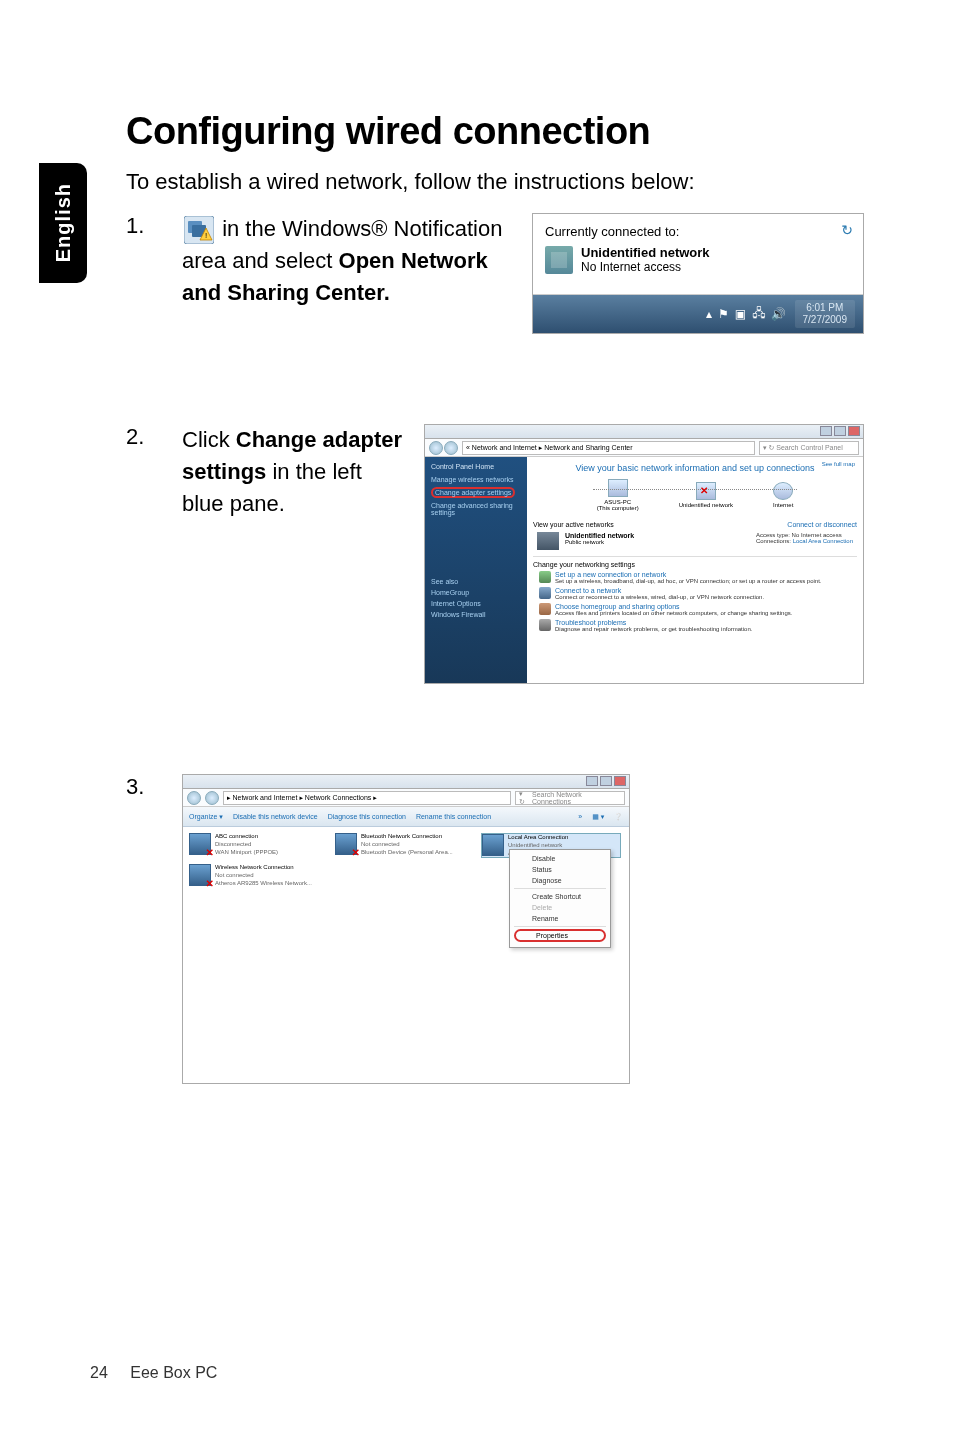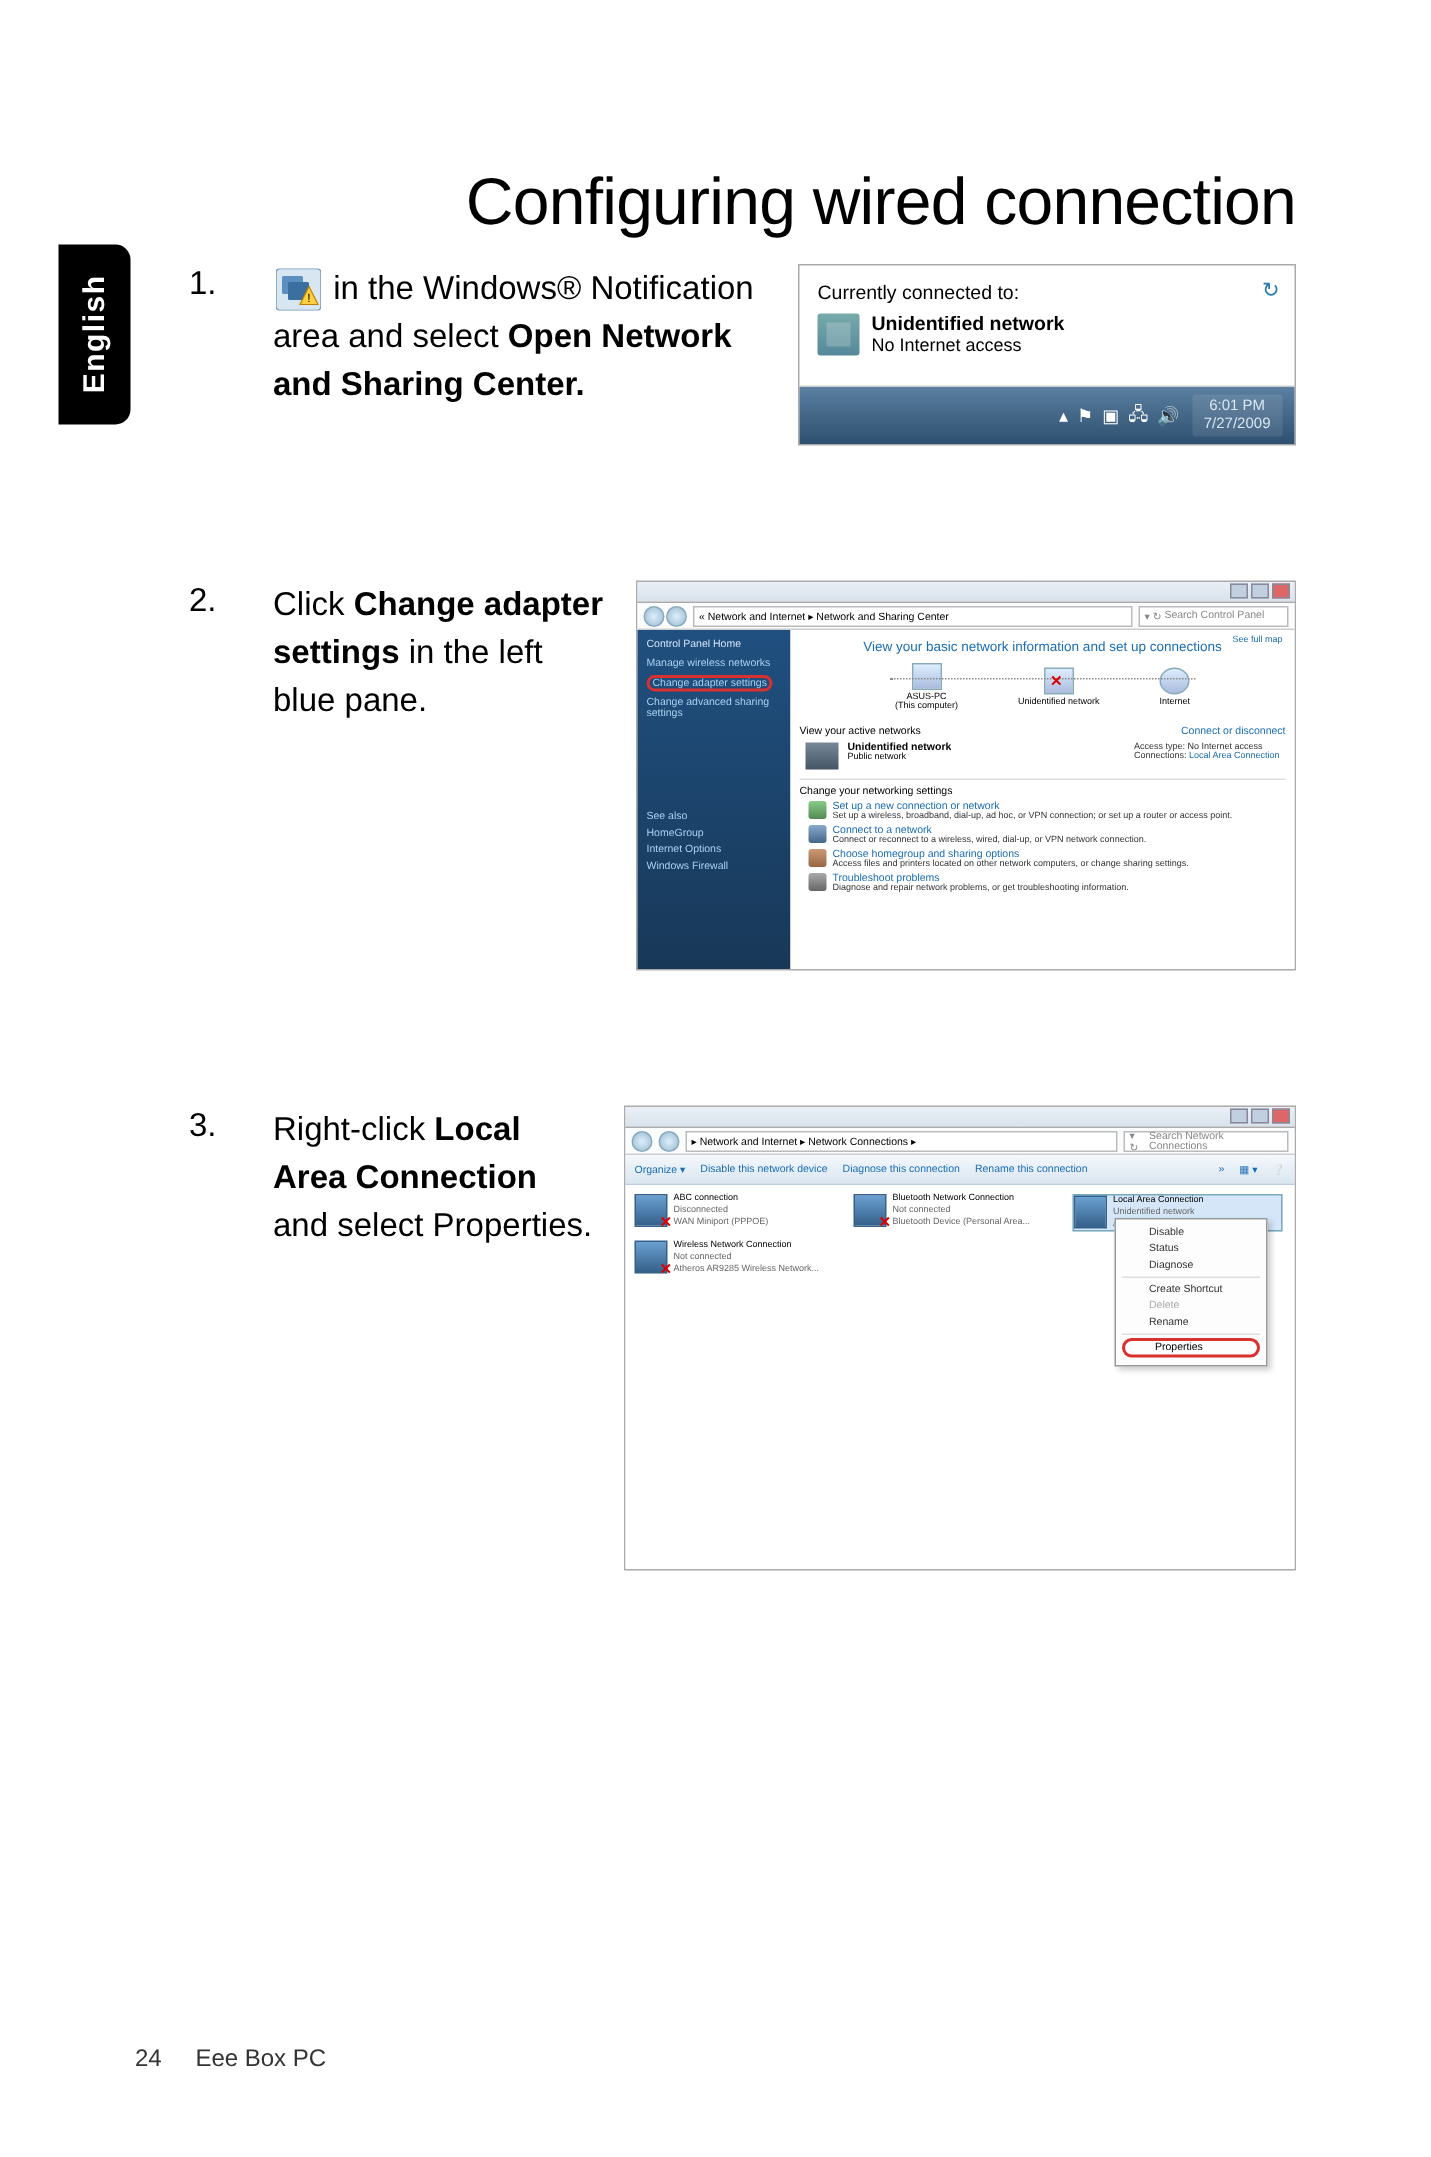--- a/index.html
+++ b/index.html
@@ -31,25 +31,24 @@
       font-size: 20px;
       letter-spacing: 1px;
     }
     .content {
       position: absolute;
       left: 126px;
       top: 110px;
       right: 90px;
     }
     .heading {
-      font-size: 44px;
-      font-weight: 400;
+      font-size: 38px;
+      font-weight: 700;
       margin-bottom: 16px;
       letter-spacing: -0.5px;
-      text-align: right;
     }
     .intro {
       font-size: 22px;
       margin-bottom: 18px;
     }
     .subheading {
       font-size: 22px;
       font-weight: bold;
       margin-bottom: 24px;
     }
@@ -175,20 +174,21 @@
   </style>
 </head>
 <body>
 
 <div class="lang-tab">
   <span>English</span>
 </div>
 
 <div class="content">
   <div class="heading">Configuring wired connection</div>
+  <div class="intro">To establish a wired network, follow the instructions below:</div>
 
   <div class="step-row">
     <div class="step-num">1.</div>
     <div class="step-text" style="max-width:330px;">
       <span class="triangle-icon">
         <svg width="30" height="28" viewBox="0 0 30 28">
           <rect x="0" y="0" width="30" height="28" rx="3" fill="#d8e6f2" stroke="#7a9bb8"></rect>
           <rect x="4" y="5" width="14" height="12" rx="1" fill="#5a8fc0"></rect>
           <rect x="8" y="9" width="14" height="12" rx="1" fill="#3a6f9f"></rect>
           <polygon points="22,12 28,24 16,24" fill="#ffd040" stroke="#c08000" stroke-width="0.8"></polygon>
@@ -331,25 +331,20 @@
                 </div>
               </div>
           </div>
         </div>
       </div>
     </div>
   </div>
 
   <div class="step-row">
     <div class="step-num">3.</div>
-    <div class="step-text" style="max-width:250px;">
-      <span>Right-click </span>
-      <b>Local Area Connection</b>
-      <span> and select Properties.</span>
-    </div>
     <div class="fig-right">
       <div class="figure-box fig3">
         <div class="titlebar">
           <div class="tb-btn"></div>
           <div class="tb-btn"></div>
           <div class="tb-btn tb-close"></div>
         </div>
         <div class="addr">
           <div class="nav-circ"></div>
           <div class="nav-circ"></div>

